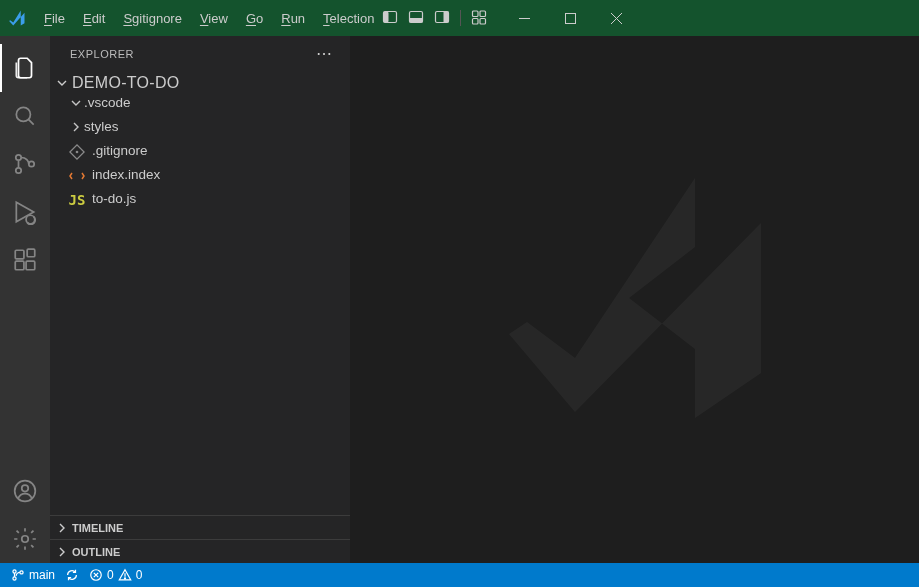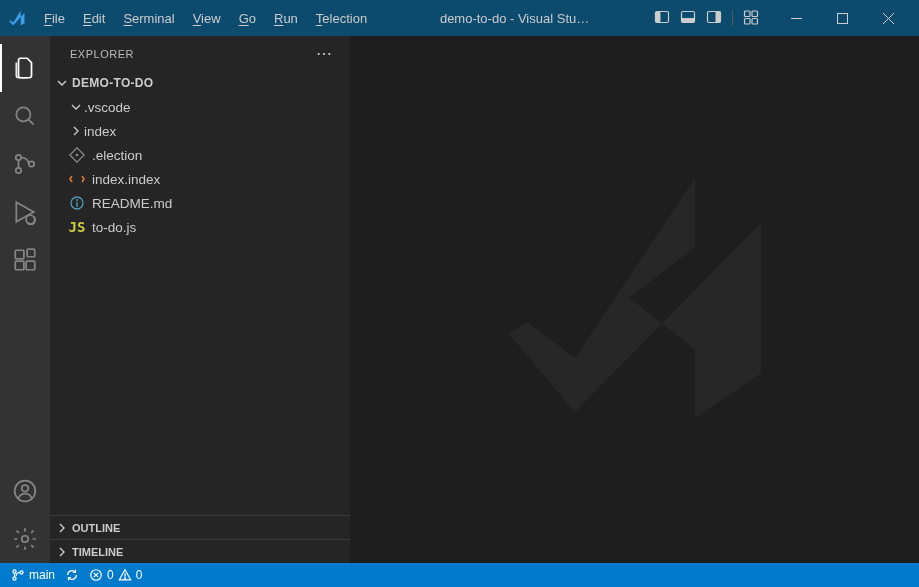--- a/index.html
+++ b/index.html
@@ -1,19 +1,19 @@
 <!DOCTYPE html>
 <html><head>
   <meta charset="utf-8">
   <style>
     * { margin: 0; padding: 0; box-sizing: border-box; font-family: -apple-system, BlinkMacSystemFont, "Segoe UI", sans-serif; }
     body { width: 919px; height: 587px; background: #1e1e1e; color: #cccccc; overflow: hidden; display: flex; flex-direction: column; }
 
     
-    .title-bar { height: 36px; background: #0c4a6e; display: flex; align-items: center; padding: 0 8px; font-size: 13px; color: #cccccc; user-select: none; }
+    .title-bar { height: 36px; background: #14532d; display: flex; align-items: center; padding: 0 8px; font-size: 13px; color: #cccccc; user-select: none; }
     .title-bar .vscode-logo { width: 18px; height: 18px; margin-right: 10px; display: flex; align-items: center; }
     .menu-items { display: flex; gap: 2px; }
     .menu-item { padding: 4px 8px; border-radius: 4px; cursor: pointer; }
     .menu-item .ul { text-decoration: underline; text-underline-offset: 2px; }
     .title-text { flex: 1; text-align: center; color: #cccccc; white-space: nowrap; overflow: hidden; text-overflow: ellipsis; padding: 0 8px; }
     .layout-controls { display: flex; gap: 10px; align-items: center; color: #cccccc; margin-right: 6px; }
     .layout-controls svg { width: 16px; height: 16px; cursor: pointer; }
     .layout-divider { width: 1px; height: 16px; background: #555; }
     .window-controls { display: flex; align-items: center; gap: 0; margin-left: 8px; }
     .window-btn { width: 46px; height: 36px; display: flex; align-items: center; justify-content: center; cursor: pointer; }
@@ -27,24 +27,24 @@
     .activity-bar .spacer { flex: 1; }
     .activity-item { width: 50px; height: 48px; display: flex; align-items: center; justify-content: center; color: #858585; cursor: pointer; position: relative; }
     .activity-item.active { color: #ffffff; }
     .activity-item.active::before { content: ""; position: absolute; left: 0; top: 0; bottom: 0; width: 2px; background: #ffffff; }
     .activity-item svg { width: 26px; height: 26px; }
 
     
     .sidebar { width: 300px; background: #252526; display: flex; flex-direction: column; }
     .sidebar-header { height: 35px; display: flex; align-items: center; justify-content: space-between; padding: 0 16px 0 20px; font-size: 11px; letter-spacing: 0.5px; color: #bbbbbb; }
     .more-dots { color: #cccccc; cursor: pointer; font-size: 16px; letter-spacing: 2px; }
-    .tree-header { display: flex; align-items: center; height: 24px; padding-left: 4px; font-weight: 700; font-size: 12px; letter-spacing: 0.3px; color: #cccccc; cursor: pointer; }
+    .tree-header { display: flex; align-items: center; height: 24px; padding-left: 4px; font-weight: 400; font-size: 16px; letter-spacing: 0.3px; color: #cccccc; cursor: pointer; }
     .tree-header svg.chev { width: 16px; height: 16px; margin-right: 2px; }
     .tree-body { flex: 1; overflow: auto; }
-    .tree-item { display: flex; align-items: center; height: 24px; padding-left: 0; cursor: pointer; font-size: 13.5px; color: #cccccc; }
+    .tree-item { display: flex; height: 24px; padding-left: 0; cursor: pointer; font-size: 13.5px; color: #cccccc; }
     .tree-item .indent { display: inline-block; }
     .tree-item svg.chev { width: 16px; height: 16px; flex-shrink: 0; color: #c5c5c5; }
     .tree-item .file-icon { width: 18px; height: 18px; display: flex; align-items: center; justify-content: center; margin-right: 6px; flex-shrink: 0; }
     .tree-item .file-icon svg { width: 16px; height: 16px; }
     .collapsed-panels { }
     .collapsed-panel { height: 24px; display: flex; align-items: center; border-top: 1px solid #3c3c3c; padding-left: 4px; font-size: 11px; font-weight: 700; color: #cccccc; cursor: pointer; }
     .collapsed-panel svg.chev { width: 16px; height: 16px; margin-right: 2px; }
 
     
     .editor-area { flex: 1; background: #1e1e1e; position: relative; display: flex; align-items: center; justify-content: center; }
@@ -65,27 +65,26 @@
 
 <div class="title-bar">
   <div class="vscode-logo">
     <svg viewBox="0 0 24 24" fill="none">
         <path d="M17 2 L7 18 L3 15 L1.5 16 L7 22 L22 5 L17 2 Z M17 2 L22 5 L22 19 L17 22 L17 2 Z" fill="#3b9eea"></path>
       </svg>
   </div>
   <div class="menu-items">
     <div class="menu-item"><span class="ul">F</span><span></span><span>ile</span></div>
     <div class="menu-item"><span class="ul">E</span><span>dit</span></div>
-    <div class="menu-item"><span class="ul">S</span><span>erminal</span></div>
+    <div class="menu-item"><span class="ul">S</span><span>gitignore</span></div>
     <div class="menu-item"><span class="ul">V</span><span>iew</span></div>
     <div class="menu-item"><span class="ul">G</span><span>o</span></div>
     <div class="menu-item"><span class="ul">R</span><span>un</span></div>
     <div class="menu-item"><span class="ul">T</span><span>election</span></div>
   </div>
-  <div class="title-text">demo-to-do - Visual Stu…</div>
   <div class="layout-controls">
     <span><svg viewBox="0 0 16 16" stroke="currentColor" fill="none" stroke-width="1.2">
           <rect x="1.5" y="2.5" width="13" height="11" rx="1.5"></rect>
           <rect x="1.5" y="2.5" width="5" height="11" fill="currentColor" stroke="none" rx="1.5"></rect>
         </svg></span>
     <span><svg viewBox="0 0 16 16" stroke="currentColor" fill="none" stroke-width="1.2">
           <rect x="1.5" y="2.5" width="13" height="11" rx="1.5"></rect>
           <rect x="1.5" y="9" width="13" height="4.5" fill="currentColor" stroke="none"></rect>
         </svg></span>
     <span><svg viewBox="0 0 16 16" stroke="currentColor" fill="none" stroke-width="1.2">
@@ -195,74 +194,63 @@
         <svg class="chev" viewBox="0 0 16 16">
             <path d="M4 6 L8 10 L12 6" fill="none" stroke="currentColor" stroke-width="1.4"></path>
           </svg>
         <span>.vscode</span>
       </div>
       <div class="tree-item">
         <span class="indent" style="width:18px"></span>
         <svg class="chev" viewBox="0 0 16 16">
             <path d="M6 4 L10 8 L6 12" fill="none" stroke="currentColor" stroke-width="1.4"></path>
           </svg>
-        <span>index</span>
+        <span>styles</span>
       </div>
       <div class="tree-item">
         <span class="indent" style="width:18px"></span>
         <span class="file-icon">
           <svg viewBox="0 0 16 16">
               <rect x="3" y="3" width="10" height="10" transform="rotate(45 8 8)" fill="none" stroke="#8a8a8a" stroke-width="1.3"></rect>
               <circle cx="8" cy="8" r="1.3" fill="#8a8a8a"></circle>
             </svg>
         </span>
-        <span>.election</span>
+        <span>.gitignore</span>
       </div>
       <div class="tree-item">
         <span class="indent" style="width:18px"></span>
         <span class="file-icon">
           <svg viewBox="0 0 16 16">
               <path d="M3 5 L1 8 L3 11" fill="none" stroke="#e37933" stroke-width="1.5"></path>
               <path d="M13 5 L15 8 L13 11" fill="none" stroke="#e37933" stroke-width="1.5"></path>
             </svg>
         </span>
         <span>index.index</span>
       </div>
       <div class="tree-item">
         <span class="indent" style="width:18px"></span>
         <span class="file-icon">
-          <svg viewBox="0 0 16 16">
-              <circle cx="8" cy="8" r="6" fill="none" stroke="#519aba" stroke-width="1.3"></circle>
-              <circle cx="8" cy="5" r="1" fill="#519aba"></circle>
-              <rect x="7.3" y="7" width="1.4" height="5" fill="#519aba"></rect>
-            </svg>
-        </span>
-        <span>README.md</span>
-      </div>
-      <div class="tree-item">
-        <span class="indent" style="width:18px"></span>
-        <span class="file-icon">
           <span class="js-badge">JS</span>
         </span>
         <span>to-do.js</span>
       </div>
     </div>
 
     <div class="collapsed-panels">
       <div class="collapsed-panel">
         <svg class="chev" viewBox="0 0 16 16">
             <path d="M6 4 L10 8 L6 12" fill="none" stroke="currentColor" stroke-width="1.4"></path>
           </svg>
+        <span>TIMELINE</span>
+      </div>
+      <div class="collapsed-panel">
+        <svg class="chev" viewBox="0 0 16 16">
+            <path d="M6 4 L10 8 L6 12" fill="none" stroke="currentColor" stroke-width="1.4"></path>
+          </svg>
         <span>OUTLINE</span>
-      </div>
-      <div class="collapsed-panel">
-        <svg class="chev" viewBox="0 0 16 16">
-            <path d="M6 4 L10 8 L6 12" fill="none" stroke="currentColor" stroke-width="1.4"></path>
-          </svg>
-        <span>TIMELINE</span>
       </div>
     </div>
   </div>
 
   <div class="editor-area">
     <div class="editor-watermark">
       <svg viewBox="0 0 100 100" fill="#ffffff">
           <path d="M70 10 L30 70 L14 58 L8 62 L30 88 L92 25 L70 10 Z M70 10 L92 25 L92 75 L70 90 Z M70 33 L70 67 L48 50 Z"></path>
         </svg>
     </div>

